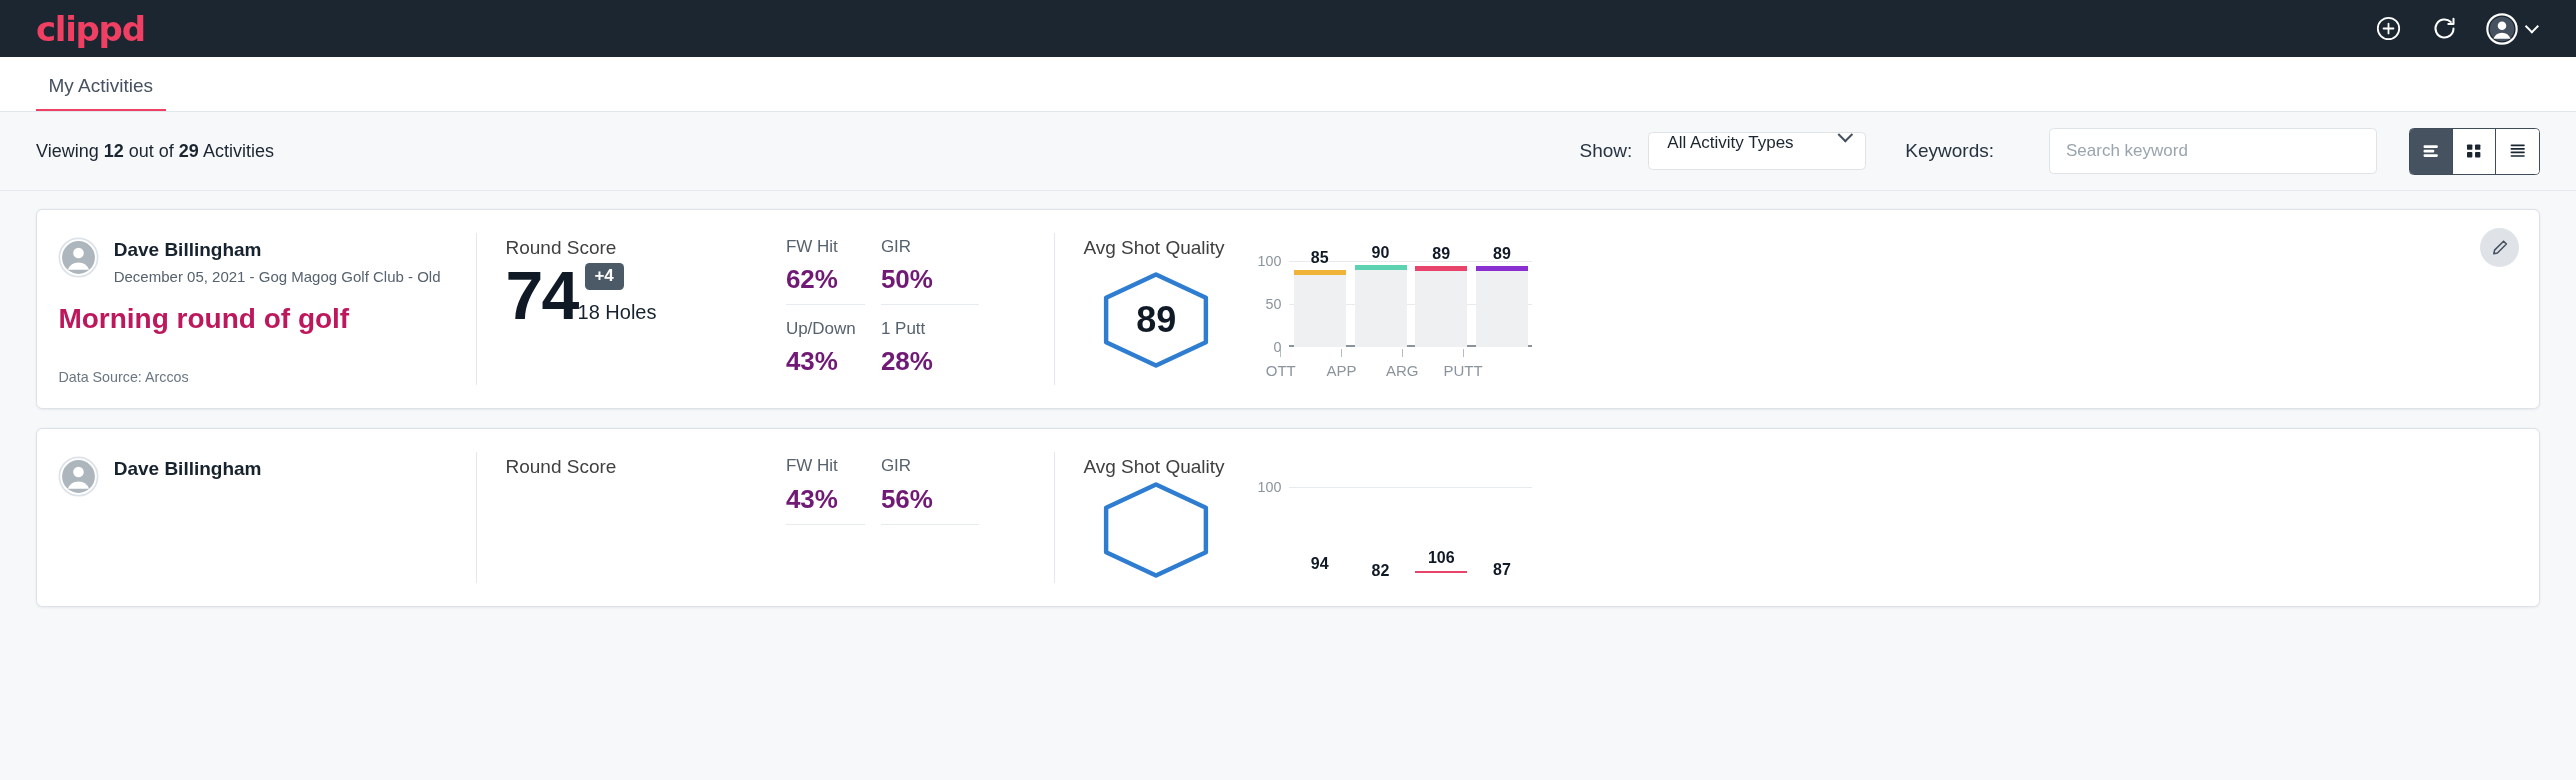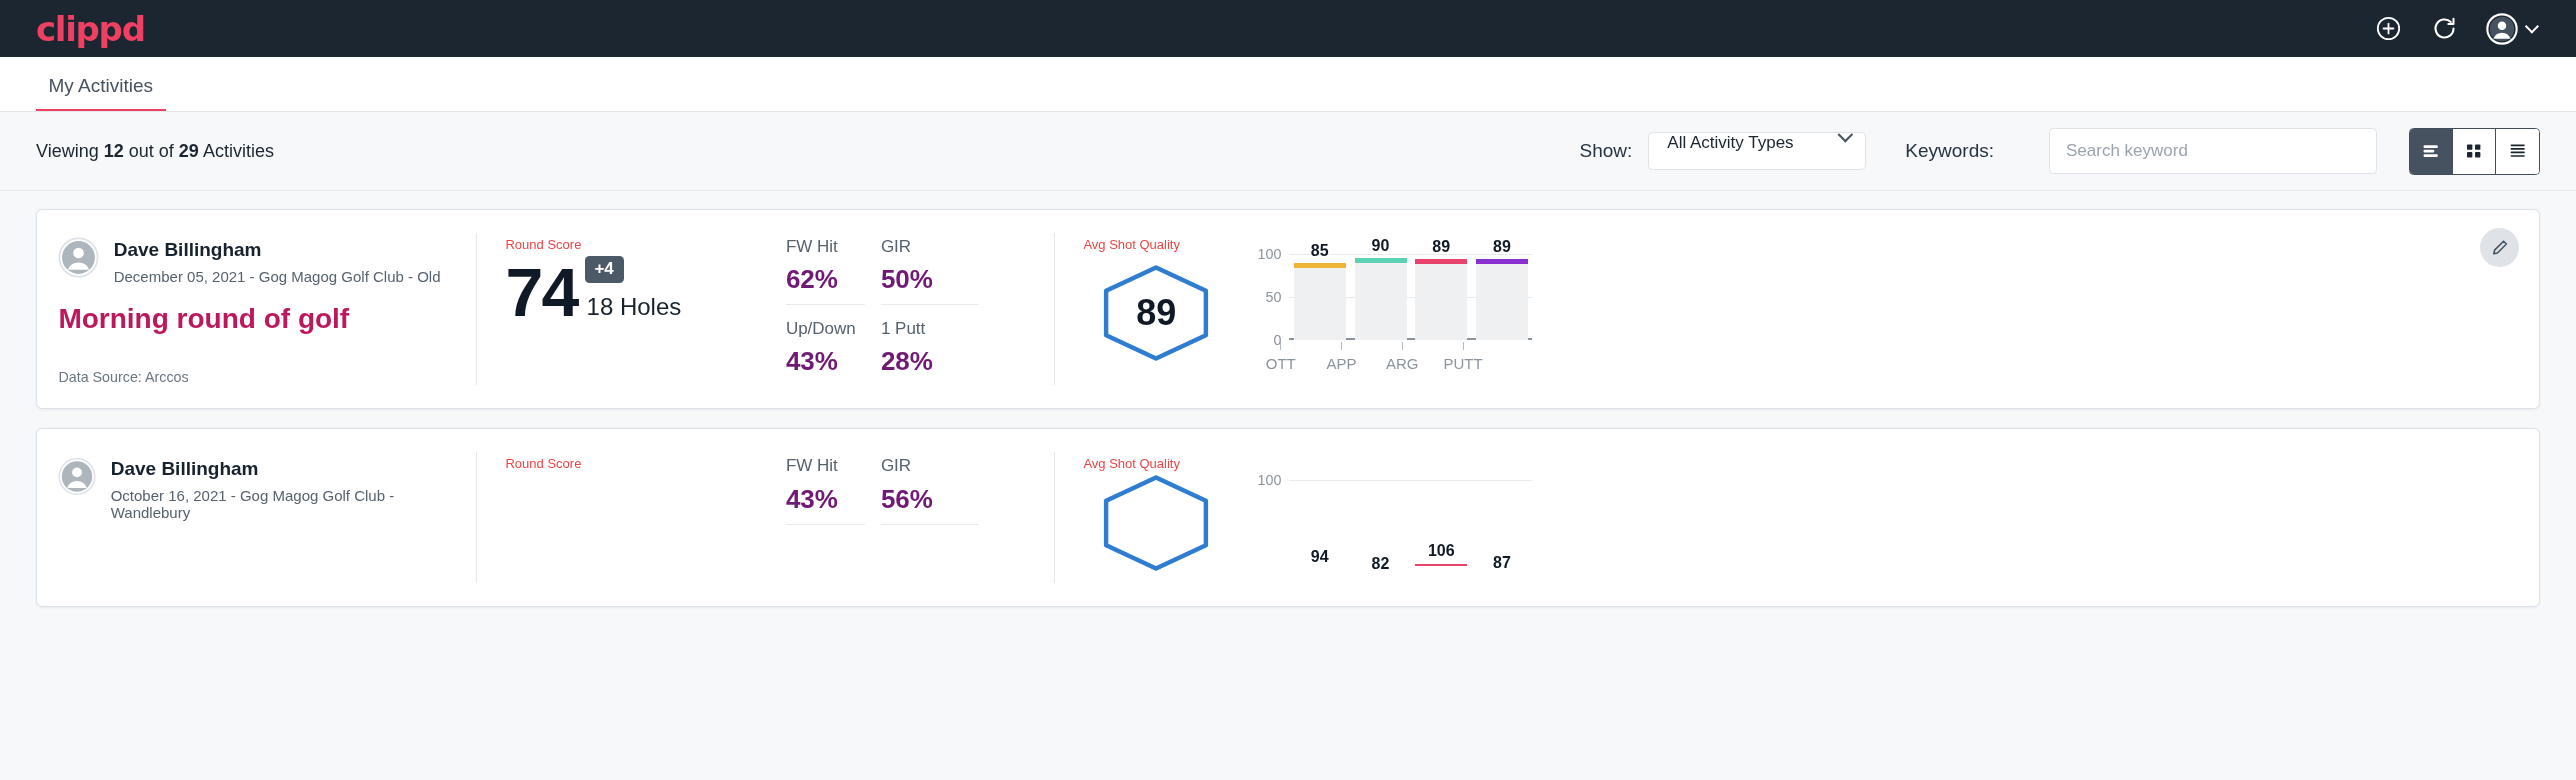--- a/index.html
+++ b/index.html
@@ -105,30 +105,30 @@
   .who { display: flex; align-items: flex-start; gap: 14.3px; }
   .who-text { padding-top: 1.8px; }
   .who-name { font-size: 19px; font-weight: bold; color: #16222e; }
   .who-sub { font-size: 15px; color: #56626e; margin-top: 7.1px; }
   .card-title { font-size: 28px; font-weight: bold; color: #be185d; margin-top: 18px; }
   .data-source { font-size: 14.3px; color: #6a7681; margin-top: 34px; }
 
   .divider { width: 0.9px; background: #e4e8ec; margin: 23px 0; }
 
   .col-score { width: 309px; padding: 27px 0 21.4px 28.6px; }
-  .sec-label { font-size: 13px; color: #ef4444; }
+  .sec-label { font-size: 19px; color: #404040; }
   .score-row { display: flex; align-items: flex-end; margin-top: 3.6px; }
   .score-num { font-size: 68px; font-weight: bold; color: #101a26; line-height: .95; letter-spacing: -1.8px; }
   .score-side { display: flex; flex-direction: column; justify-content: flex-end; }
   .score-badge {
     align-self: flex-start; background: #4c5a68; color: #fff;
     font-size: 17px; font-weight: bold; border-radius: 4.5px;
     padding: 3.6px 9.8px; margin-left: 7.1px; margin-bottom: 10.7px;
   }
-  .score-holes { font-size: 24px; color: #16222e; margin-left: 9px; margin-bottom: 3.6px; }
+  .score-holes { font-size: 20px; color: #16222e; margin-bottom: 3.6px; }
 
   .col-stats { width: 268px; padding: 27px 0 21.4px 0; display: grid;
     grid-template-columns: 79px 98px; column-gap: 16px; row-gap: 0; align-content: start; }
   .stat { padding-bottom: 9px; }
   .stat.top { border-bottom: 0.9px solid #e7ebef; margin-bottom: 14.3px; }
   .stat-lab { font-size: 17px; color: #56626e; }
   .stat-val { font-size: 26px; font-weight: bold; color: #701a75; margin-top: 7.1px; }
 
   .col-quality { flex: 1; padding: 27px 0 21.4px 28.6px; display: flex; flex-direction: column; }
   .q-body { display: flex; align-items: center; margin-top: 1.8px; }
@@ -387,21 +387,20 @@
     <div class="col-info">
       <div class="who">
         <svg width="41" height="41" viewBox="0 0 24 24">
           <circle cx="12" cy="12" r="11.2" fill="#ffffff" stroke="#dde2e8" stroke-width="1"></circle>
           <circle cx="12" cy="12" r="9.6" fill="#adb5bd"></circle>
           <circle cx="12" cy="9.4" r="3.1" fill="#ffffff"></circle>
           <path d="M5.8 19.2a6.6 6.6 0 0 1 12.4 0" fill="#ffffff"></path>
         </svg>
         <div class="who-text">
           <div class="who-name">Dave Billingham</div>
-          <div class="who-sub">October 16, 2021 - Gog Magog Golf Club - Wandlebury</div>
         </div>
       </div>
     </div>
 
     <div class="divider"></div>
 
     <div class="col-score">
       <div class="sec-label">Round Score</div>
       <div class="score-row">
         <div class="score-num"></div>

